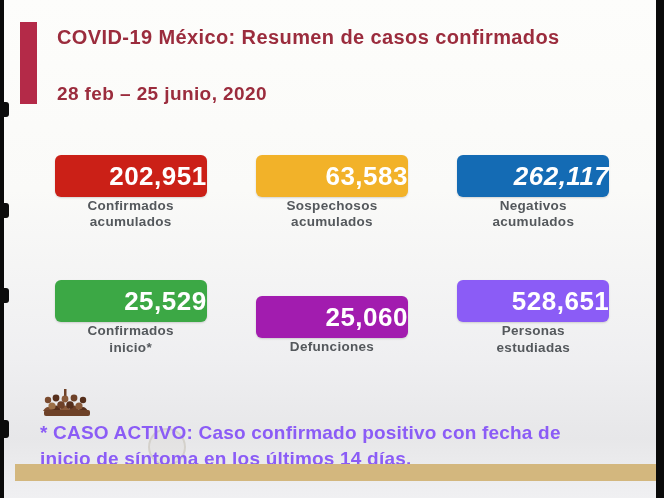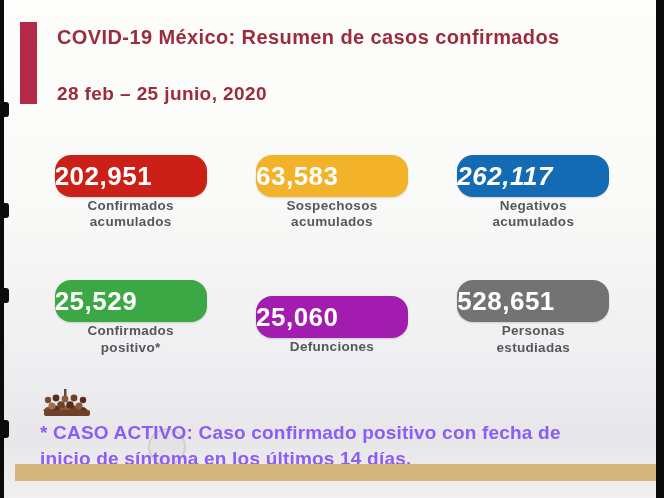--- a/index.html
+++ b/index.html
@@ -28,22 +28,22 @@
     position: absolute; left: 57px; top: 83px; width: 400px;
     font-size: 19px; font-weight: bold; color: #9b2c3d; letter-spacing: 0.4px;
   }
 
   .stats {
     position: absolute; left: 30px; top: 155px; width: 604px;
     display: grid; grid-template-columns: 1fr 1fr 1fr; row-gap: 50px;
   }
   .stat { display: flex; flex-direction: column; align-items: center; }
   .stat-box {
-    width: 152px; height: 42px; border-radius: 16px;
-    display: flex; align-items: center; justify-content: flex-start;
+    width: 152px; height: 42px; border-radius: 6px;
+    display: flex; align-items: center; justify-content: flex-end;
     box-shadow: 0 1px 2px rgba(0,0,0,0.15);
   }
   .stat-value {
     font-size: 26px; font-weight: bold; color: #ffffff; letter-spacing: 0.5px;
   }
   .stat-label {
     margin-top: 1px; text-align: center;
     font-size: 13.5px; font-weight: bold; color: #54585c; line-height: 1.2;
     letter-spacing: 0.3px;
   }
@@ -110,35 +110,35 @@
       <span>acumulados</span>
     </div>
   </div>
 
   <div class="stat">
     <div class="stat-box" style="background: rgb(60, 168, 69);">
       <span class="stat-value">25,529</span>
     </div>
     <div class="stat-label">
       <span>Confirmados</span><br>
-      <span>positivo*</span>
+      <span>inicio*</span>
     </div>
   </div>
 
   <div class="stat">
     <div class="stat-box" style="background: #a21caf; margin-top: 16px;">
       <span class="stat-value">25,060</span>
     </div>
     <div class="stat-label">
       <span>Defunciones</span>
     </div>
   </div>
 
   <div class="stat">
-    <div class="stat-box" style="background: #737373;">
+    <div class="stat-box" style="background: #8b5cf6;">
       <span class="stat-value">528,651</span>
     </div>
     <div class="stat-label">
       <span>Personas</span><br>
       <span>estudiadas</span>
     </div>
   </div>
 
 </div>
 

